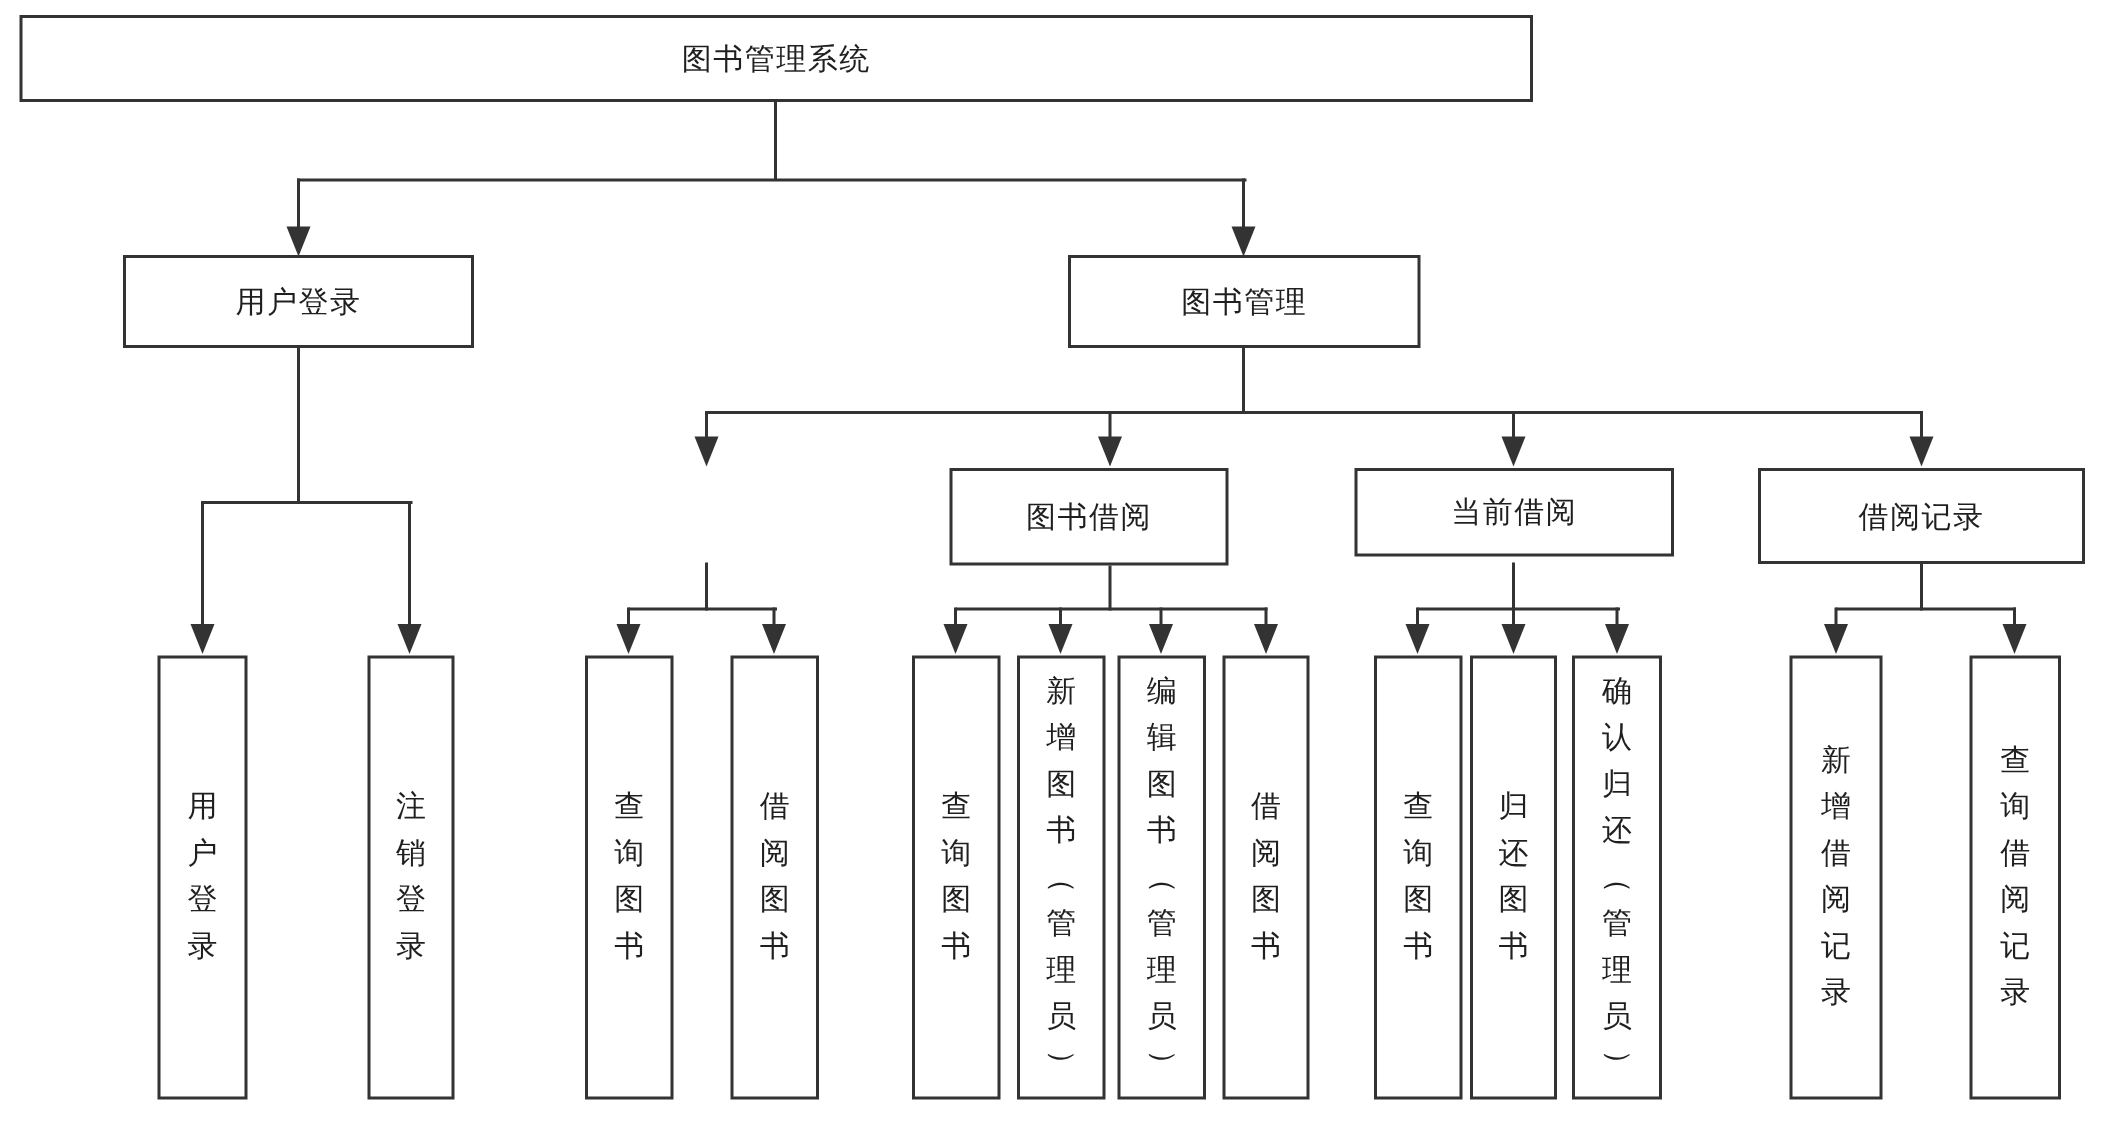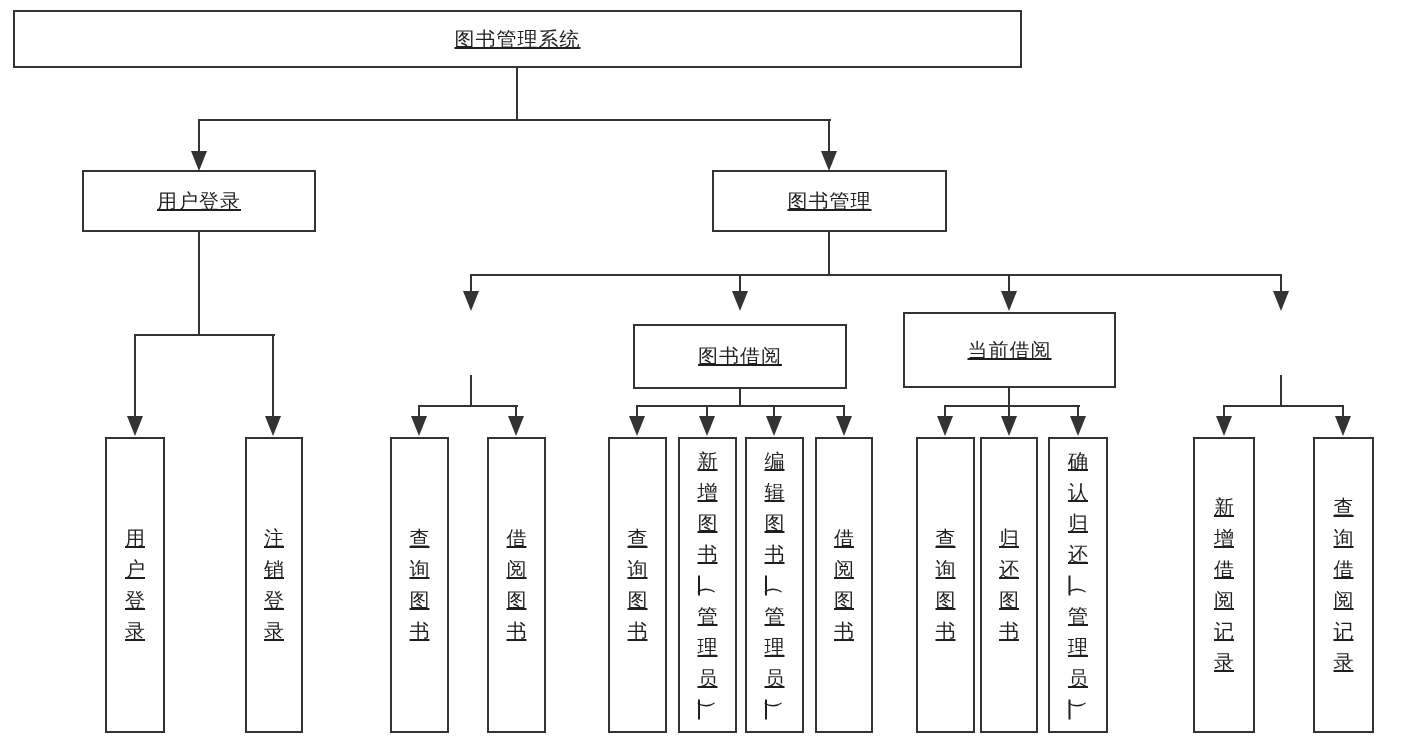--- a/index.html
+++ b/index.html
@@ -5,21 +5,21 @@
   html,body{margin:0;padding:0}
   body{
     width:1405px;height:747px;position:relative;overflow:hidden;
     background:#ffffff;color:#1f1f1f;
     font-family:"Liberation Sans","DejaVu Sans",sans-serif;
   }
   .canvas{position:absolute;left:0;top:0;width:1405px;height:747px}
   
   .box{
     position:absolute;box-sizing:border-box;background:#ffffff;
-    border:2px solid #333333;display:flex;align-items:center;justify-content:center;text-decoration:underline;
+    border:2px solid #333333;display:flex;align-items:center;justify-content:center;
   }
   .hlabel{font-size:20px;letter-spacing:1px;white-space:nowrap}
   
   .vtext{font-size:20px;width:100%}
   .vtext span{display:block;height:31px;line-height:31px;text-align:center;width:100%}
   .vtext .rot{transform:rotate(90deg)}
   
   .lv,.lh{position:absolute;background:#333333}
   .lv{width:2px}
   .lh{height:2px}
@@ -105,25 +105,28 @@
     <span class="hlabel">图书管理系统</span>
   </div>
 
   <div class="box" style="left:712px;top:170px;width:235px;height:62px">
     <span class="hlabel">图书管理</span>
   </div>
   <div class="box" style="left:82px;top:170px;width:234px;height:62px">
     <span class="hlabel">用户登录</span>
   </div>
 
-  <div class="box" style="left:633px;top:324px;width:214px;height:65px">
+  <div class="box" style="left:633px;top:312px;width:186px;height:65px">
     <span class="hlabel">图书借阅</span>
   </div>
-  <div class="box" style="left:903px;top:312px;width:213px;height:76px">
+  <div class="box" style="left:903px;top:312px;width:213px;height:59px">
     <span class="hlabel">当前借阅</span>
+  </div>
+  <div class="box" style="left:1172px;top:312px;width:218px;height:64px">
+    <span class="hlabel">借阅记录</span>
   </div>
 
   <div class="box" style="left:105px;top:437px;width:60px;height:296px">
     <div class="vtext">
         <span>用</span>
         <span>户</span>
         <span>登</span>
         <span>录</span>
       </div>
   </div>

